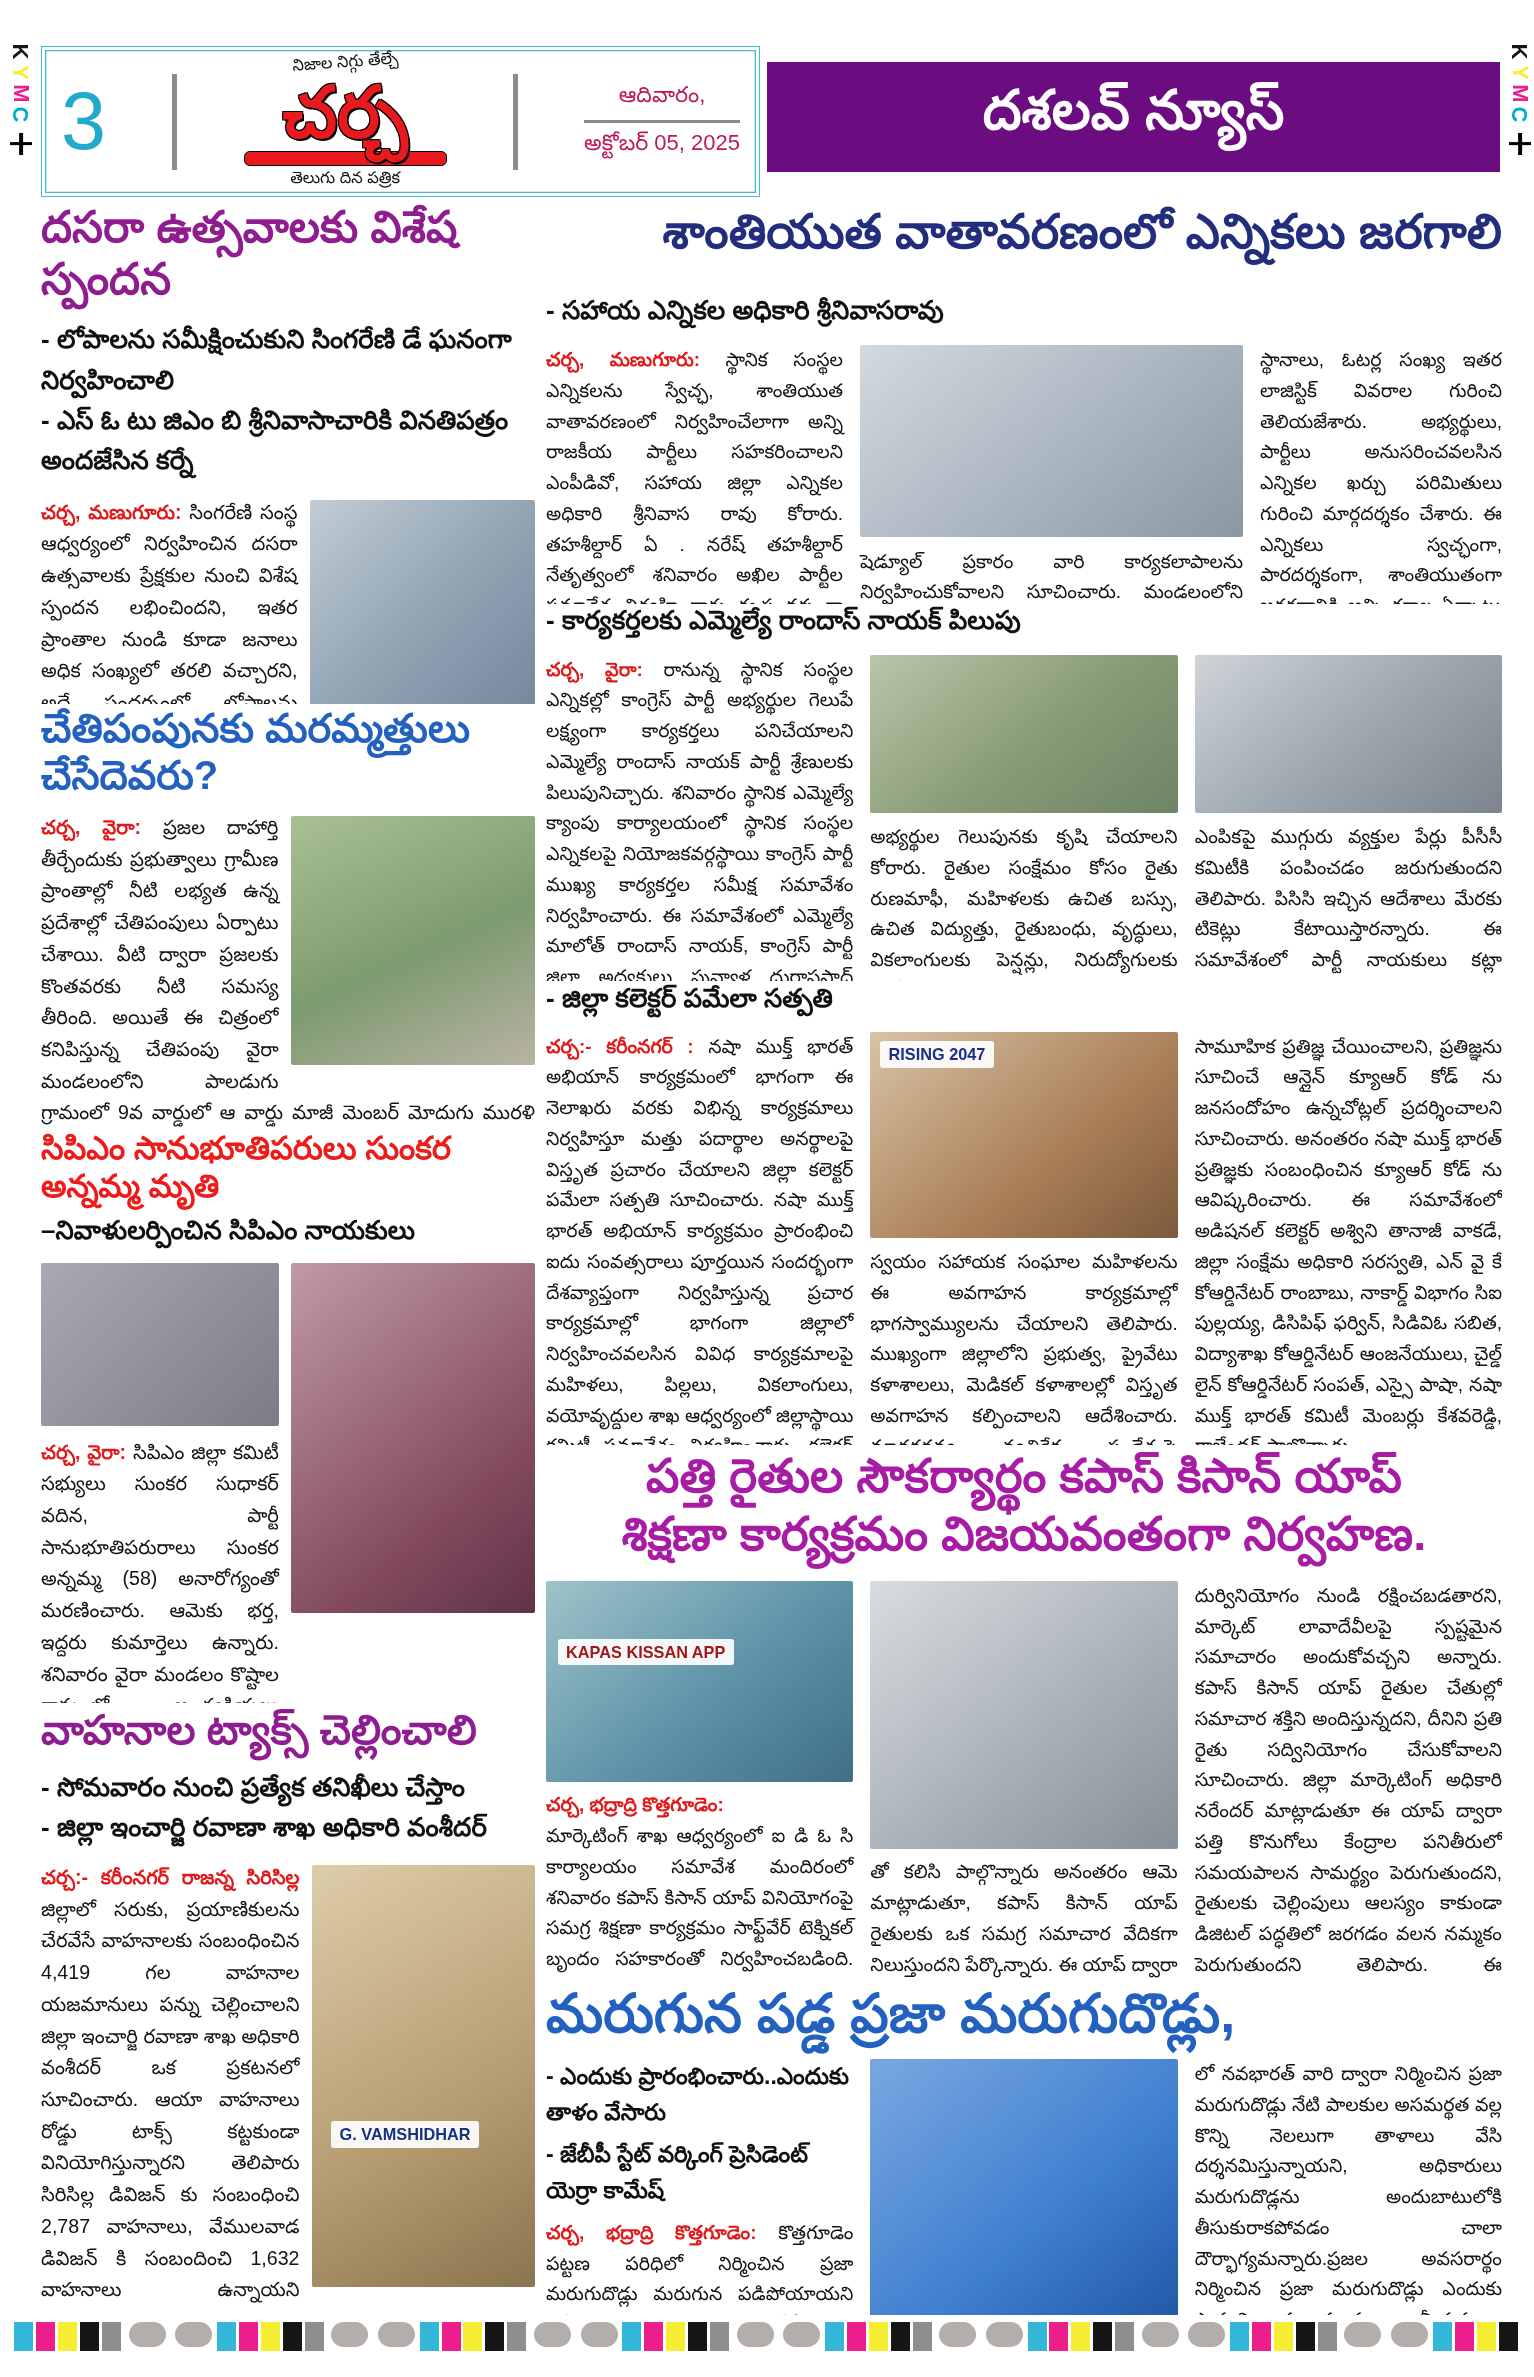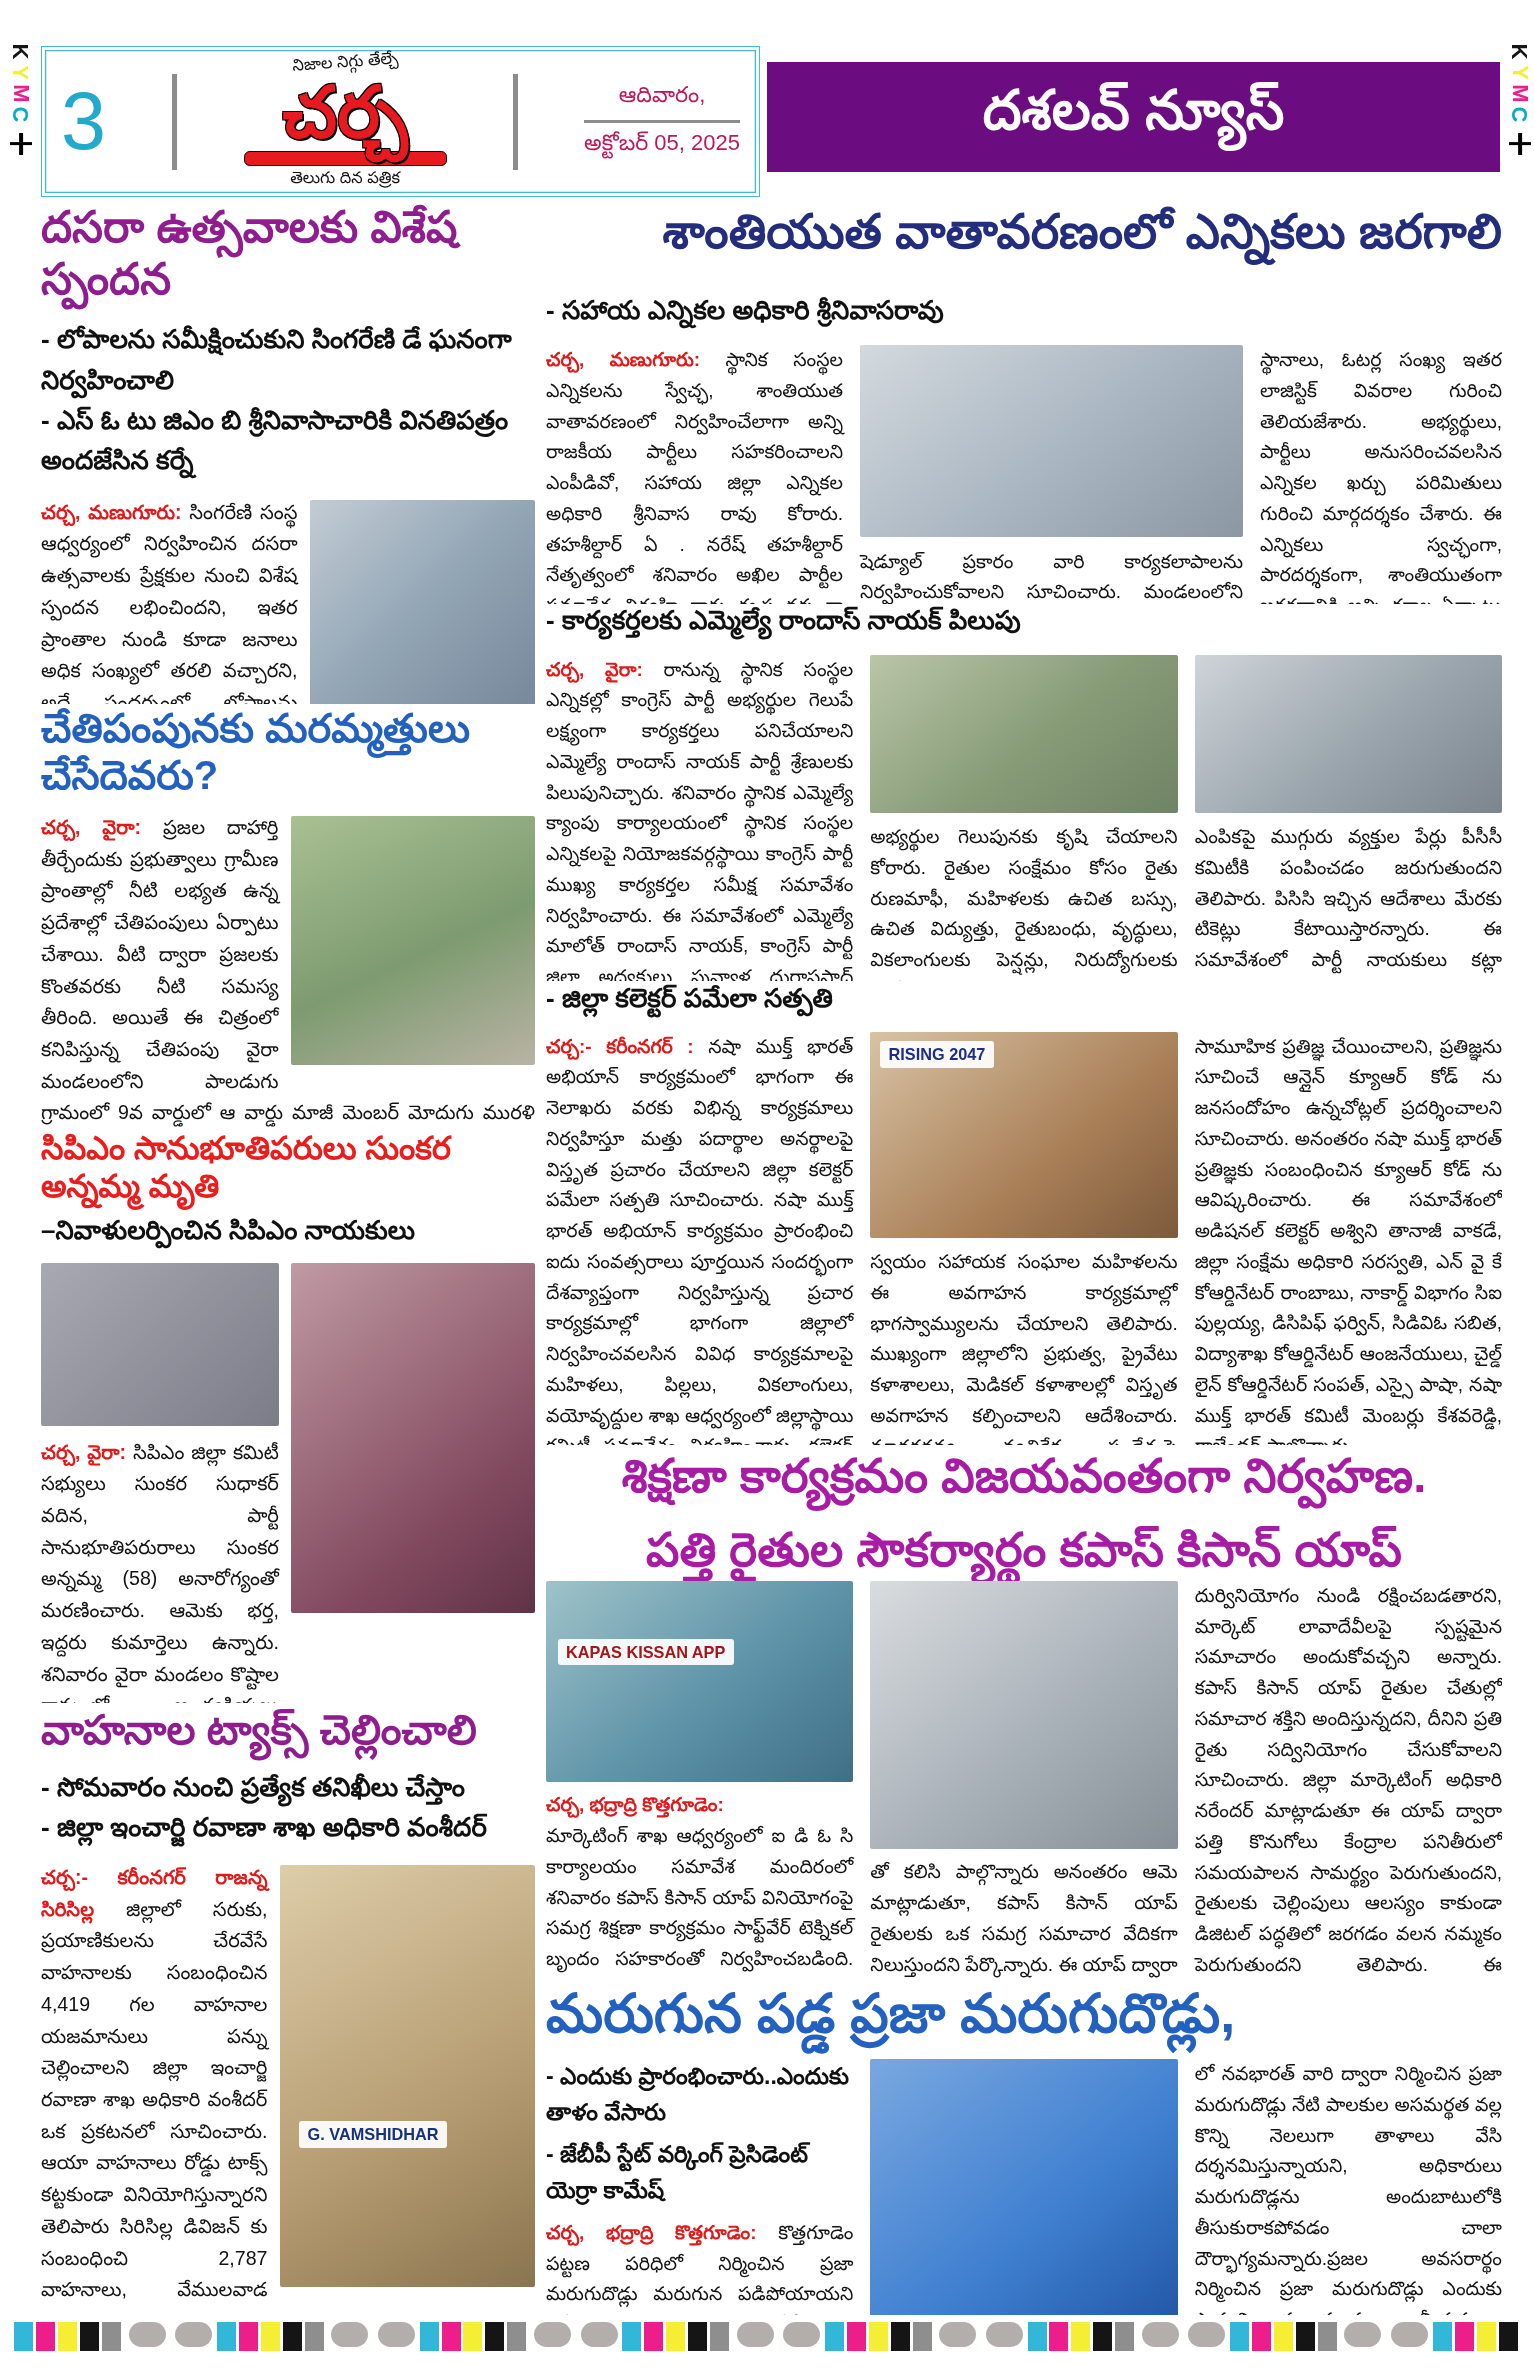--- a/index.html
+++ b/index.html
@@ -144,21 +144,21 @@
       <div class="photo ph-portrait" style="width:244px;height:350px;flex:0 0 auto;"></div>
     </div>
 
   </section>
 
   <section class="abs clip" style="left:41px;top:1706px;width:494px;height:599px;">
     <h1 class="headline hl-purple" style="font-size:41px;margin:0 0 12.5px;">వాహనాల ట్యాక్స్ చెల్లించాలి</h1>
     <div class="bullets">-  సోమవారం నుంచి ప్రత్యేక తనిఖీలు చేస్తాం</div>
     <div class="bullets" style="margin-bottom:14.4px;">-  జిల్లా ఇంచార్జి రవాణా శాఖ అధికారి వంశీదర్</div>
     <div>
-      <div class="photo ph-police" style="float:right;width:255px;height:422px;margin:2.9px 0 6.7px 12.5px;text-align:center;">
+      <div class="photo ph-police" style="float:right;width:223px;height:422px;margin:2.9px 0 6.7px 12.5px;text-align:center;">
         <div class="plabel" style="left:19px;bottom:139px;">G. VAMSHIDHAR</div>
       </div>
       <p class="body-txt" style="margin:0;">
         <span class="lead">చర్చ:- కరీంనగర్ రాజన్న సిరిసిల్ల</span>
         <span>జిల్లాలో సరుకు, ప్రయాణికులను చేరవేసే వాహనాలకు సంబంధించిన 4,419 గల వాహనాల యజమానులు పన్ను చెల్లించాలని జిల్లా ఇంచార్జి రవాణా శాఖ అధికారి వంశీదర్ ఒక ప్రకటనలో సూచించారు. ఆయా వాహనాలు రోడ్డు టాక్స్ కట్టకుండా వినియోగిస్తున్నారని తెలిపారు సిరిసిల్ల డివిజన్ కు సంబంధించి 2,787 వాహనాలు, వేములవాడ డివిజన్ కి సంబందించి 1,632 వాహనాలు ఉన్నాయని వెల్లడించారు. అలాగే ఫిట్ నెస్ సర్టిఫికెట్ లేకుండా జిల్లాలో 11,425 వాహనాలు తిరుగుతున్నాయని తెలిపారు. సిరిసిల్ల రెవెన్యూ డివిజన్ లో 6,647, వేములవాడ డివిజన్ లో 4778 ఉన్నట్టు రికార్డ్ లో ఉందని పేర్కొన్నారు. ట్యాక్స్, ఫిట్ నెస్ సర్టిఫికెట్ లేని వాహనాల యజమానులు ట్యాక్స్ చెల్లించి ఫిట్ నెస్ చేయించుకోవాలని సూచించారు. ఈ నెల 6 వ తేదీ సోమవారం నుంచి ప్రత్యేక తనిఖీలు నిర్వహించి కేసులు బుక్ చేసి సీజ్ చేస్తామని స్పష్టం చేశారు.</span>
       </p>
     </div>
   </section>
 
   <section class="abs clip" style="left:546px;top:204px;width:956px;height:400px;">
@@ -211,22 +211,22 @@
         </div>
         <p class="body-txt" style="margin:0;font-size:19px;">స్వయం సహాయక సంఘాల మహిళలను ఈ అవగాహన కార్యక్రమాల్లో భాగస్వామ్యులను చేయాలని తెలిపారు. ముఖ్యంగా జిల్లాలోని ప్రభుత్వ, ప్రైవేటు కళాశాలలు, మెడికల్ కళాశాలల్లో విస్తృత అవగాహన కల్పించాలని ఆదేశించారు. మాదకద్రవ్య వ్యతిరేక సందేశంపై వ్యాసరచన పోటీలు నిర్వహించాలని అన్నారు. మాదకద్రవ్య రహిత భారత్ గురించి యువతకు వివరించేలా డ్రాయింగ్ కాంపిటీషన్ ఏర్పాటు చేయా లని అన్నారు. పెద్ద ఎత్తున మారథాన్ నిర్వహించి మాదక ద్రవ్యాల అనర్థాలపై ప్రజలకు సందేశం ఇవ్వాలని సూచించారు.</p>
       </div>
       <div>
         <p class="body-txt" style="margin:0;font-size:19px;">సామూహిక ప్రతిజ్ఞ చేయించాలని, ప్రతిజ్ఞను సూచించే ఆన్లైన్ క్యూఆర్ కోడ్ ను జనసందోహం ఉన్నచోట్లల్ ప్రదర్శించాలని సూచించారు. అనంతరం నషా ముక్త్ భారత్ ప్రతిజ్ఞకు సంబంధించిన క్యూఆర్ కోడ్ ను ఆవిష్కరించారు. ఈ సమావేశంలో అడిషనల్ కలెక్టర్ అశ్విని తానాజీ వాకడే, జిల్లా సంక్షేమ అధికారి సరస్వతి, ఎన్ వై కే కోఆర్డినేటర్ రాంబాబు, నాకార్డ్ విభాగం సిఐ పుల్లయ్య, డిసిపిఫ్ ఫర్విన్, సిడివిఓ సబిత, విద్యాశాఖ కోఆర్డినేటర్ ఆంజనేయులు, చైల్డ్ లైన్ కోఆర్డినేటర్ సంపత్, ఎస్సై పాషా, నషా ముక్త్ భారత్ కమిటీ మెంబర్లు కేశవరెడ్డి, రాజేందర్ పాల్గొన్నారు.</p>
       </div>
     </div>
   </section>
 
   <section class="abs clip" style="left:546px;top:1448px;width:956px;height:530px;">
+    <h1 class="headline hl-magenta" style="font-size:47px;margin:0 0 2.9px;text-align:center;">పత్తి రైతుల సౌకర్యార్థం కపాస్ కిసాన్ యాప్</h1>
     <h1 class="headline hl-magenta" style="font-size:47px;margin:0 0 19px;text-align:center;">శిక్షణా కార్యక్రమం విజయవంతంగా నిర్వహణ.</h1>
-    <h1 class="headline hl-magenta" style="font-size:47px;margin:0 0 2.9px;text-align:center;">పత్తి రైతుల సౌకర్యార్థం కపాస్ కిసాన్ యాప్</h1>
     <div class="grid3">
       <div>
         <div class="photo ph-banner" style="width:100%;height:201px;margin-bottom:8.6px;">
           <div class="plabel" style="left:11.5px;top:58px;color:#a51717;">KAPAS KISSAN APP</div>
         </div>
         <p class="body-txt" style="margin:0;font-size:19px;">
           <span class="lead">చర్చ, భద్రాద్రి కొత్తగూడెం:</span><br>
           <span>మార్కెటింగ్ శాఖ ఆధ్వర్యంలో ఐ డి ఓ సి కార్యాలయం సమావేశ మందిరంలో శనివారం కపాస్ కిసాన్ యాప్ వినియోగంపై సమగ్ర శిక్షణా కార్యక్రమం సాఫ్ట్‌వేర్ టెక్నికల్ బృందం సహకారంతో నిర్వహించబడింది. ఈ శిక్షణా కార్యక్రమం పత్తి రైతులకు మరింత సులభతరమైన, పారదర్శకమైన డిజిటల్ విధానంలో కొనుగోలు సదుపాయాలు అందించాలనే లక్ష్యంతో చేపట్టబడింది. ఈ కార్యక్రమానికి ముఖ్య అతిథిగా హాజరైన వరంగల్ ప్రాంతీయ మార్కెటింగ్ జేవి సంచాలకురాలు వి. పద్మావతి, సిపిఓ సంజీవరావు, జిల్లా మార్కెటింగ్ అధికారి నరేందర్ , వ్యవసాయ అధికారి బాబురావు</span>
         </p>
       </div>

